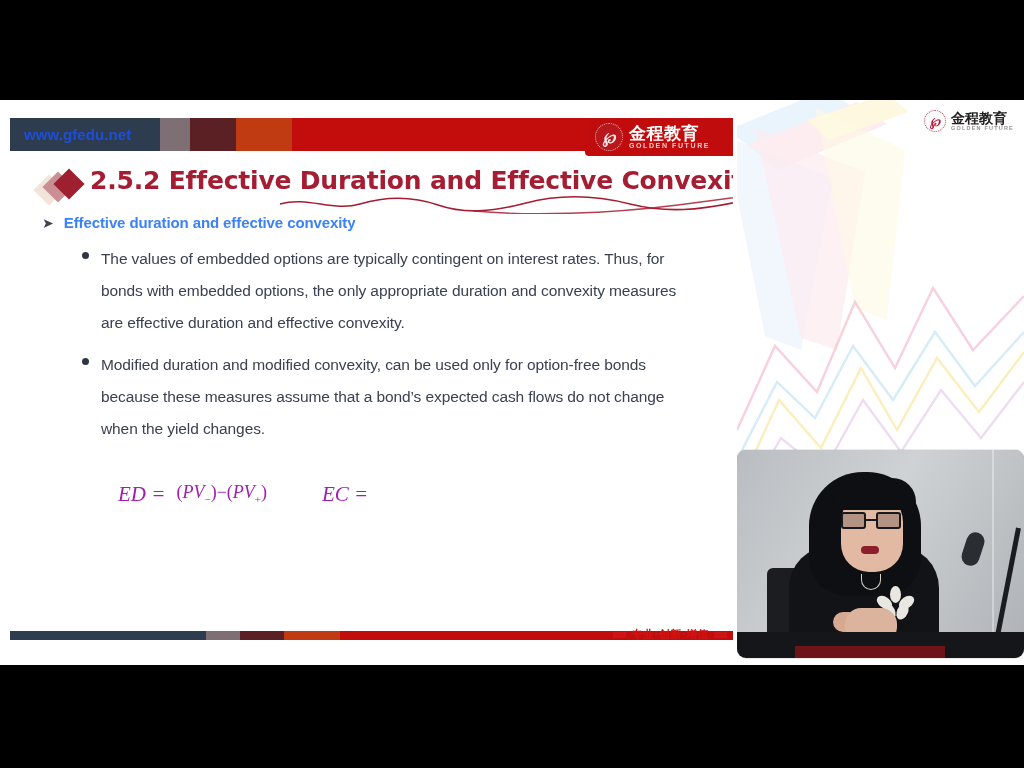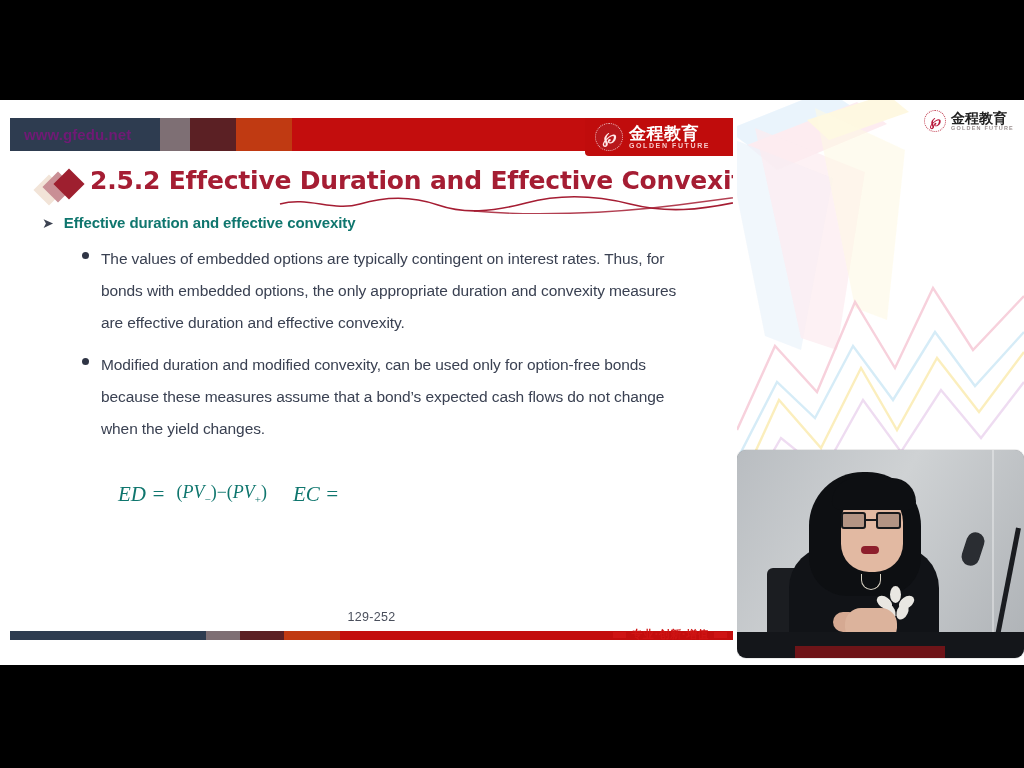--- a/index.html
+++ b/index.html
@@ -29,21 +29,21 @@
 
   
   .hdr-band {
     position: absolute; left: 0; top: 4px; width: 723px; height: 33px;
     display: flex;
   }
   .hdr-seg { height: 100%; }
   .hdr-url {
     position: absolute; left: 0; top: 4px; height: 33px;
     display: flex; align-items: center; padding: 0 12px 0 14px;
-    color: #701a75; font-size: 15px; font-weight: 700;
+    color: #1d4ed8; font-size: 15px; font-weight: 700;
     letter-spacing: .1px; z-index: 3;
   }
   .hdr-logo {
     position: absolute; right: 0; top: 4px; height: 38px; width: 148px;
     display: flex; align-items: center; gap: 6px;
     padding-left: 10px; z-index: 3;
     background: #c00c0c;
     border-bottom-left-radius: 4px;
   }
   .seal {
@@ -76,35 +76,35 @@
   }
   .squiggle { position: absolute; left: 240px; top: 28px; width: 470px; height: 20px; }
 
   
   .body-area { position: absolute; left: 0; top: 100px; width: 723px; }
   .lvl1 {
     display: flex; align-items: baseline; gap: 10px;
     padding-left: 32px; margin-bottom: 12px;
   }
   .arrow { color: #3d4352; font-size: 14px; line-height: 1; }
-  .lvl1-text { font-size: 15px; font-weight: 700; color: #0f766e; letter-spacing: -.1px; }
+  .lvl1-text { font-size: 15px; font-weight: 700; color: #3b82f6; letter-spacing: -.1px; }
 
   .lvl2 { display: flex; gap: 12px; padding-left: 72px; margin-bottom: 10px; }
   .dot { width: 7px; height: 7px; border-radius: 50%; background: #2f3545;
          flex: 0 0 auto; margin-top: 9px; }
   .lvl2-text {
     font-size: 15.5px; color: #3a4152; line-height: 32px;
     width: 580px; letter-spacing: -.1px;
   }
 
   
   .formula-row {
     position: absolute; left: 0; top: 368px; width: 723px;
-    display: flex; align-items: center; gap: 22px; padding-left: 108px;
-    font-family: "Liberation Serif", serif; color: #0f766e;
+    display: flex; align-items: center; gap: 51px; padding-left: 108px;
+    font-family: "Liberation Serif", serif; color: #a21caf;
   }
   .eq { display: flex; align-items: center; gap: 7px; }
   .eq-lhs { font-size: 21px; font-style: italic; }
   .frac { display: inline-flex; flex-direction: column; align-items: center; }
   .num { padding: 0 4px 2px; font-size: 18px; white-space: nowrap; }
   .den { padding: 3px 4px 0; font-size: 18px; white-space: nowrap;
          border-top: 1.4px solid #1c1c1c; }
   .it { font-style: italic; }
   .sub { font-size: 11px; vertical-align: sub; }
   .sup { font-size: 11px; vertical-align: super; }
@@ -268,21 +268,20 @@
           </span>
         </div>
 
         <div class="eq">
           <span class="eq-lhs">
             <span class="it">EC</span>&nbsp;=
           </span>
         </div>
       </div>
 
-      <div class="page-no">129-252</div>
 
       <div class="ftr-band">
         <div class="ftr-seg" style="width:196px;background:#2e3c50"></div>
         <div class="ftr-seg" style="width:34px;background:#7e6f74"></div>
         <div class="ftr-seg" style="width:44px;background:#5b2024"></div>
         <div class="ftr-seg" style="width:56px;background:#c03a12"></div>
         <div class="ftr-seg" style="flex:1;background:#c30d0d"></div>
       </div>
 
       <div class="tagline">

